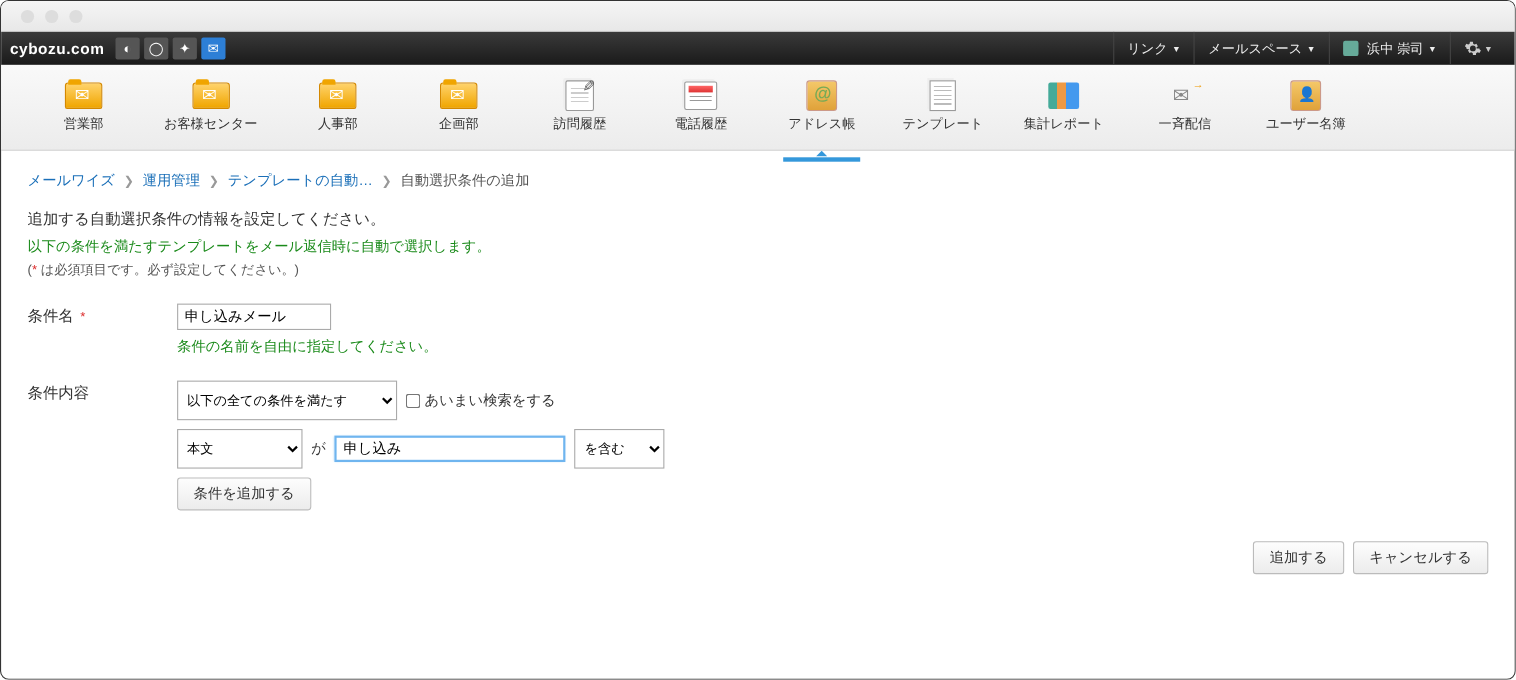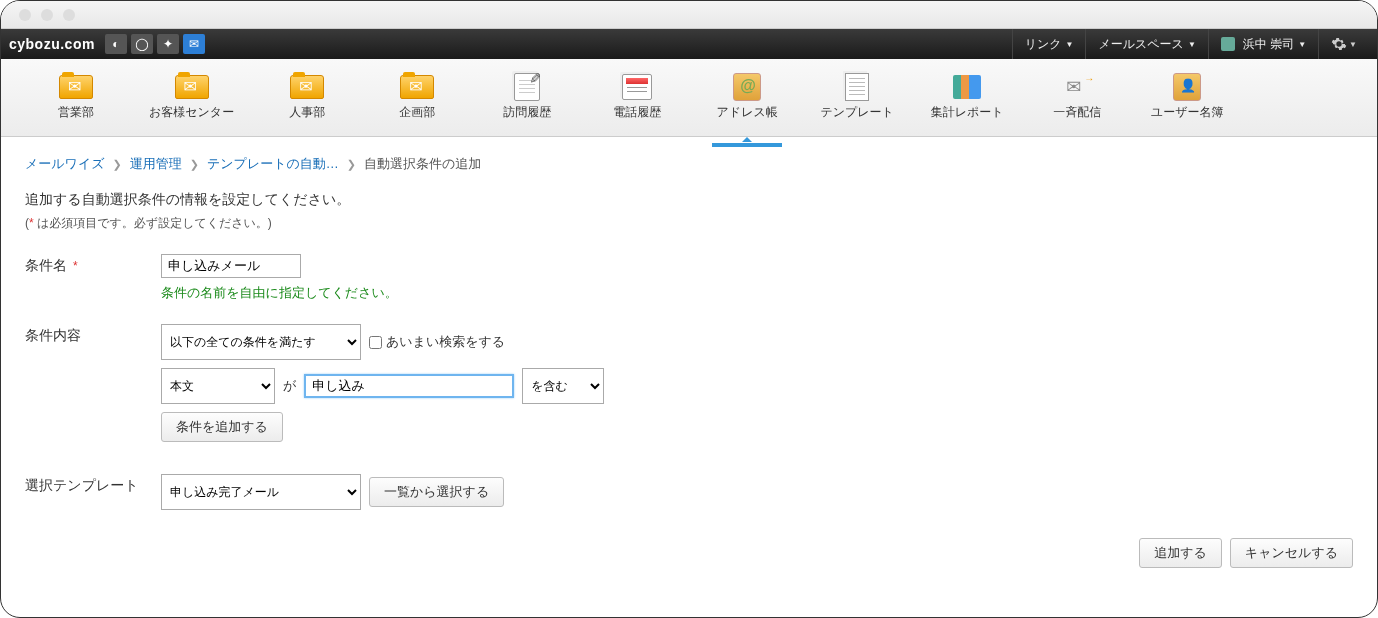--- a/index.html
+++ b/index.html
@@ -1,18 +1,18 @@
 <!DOCTYPE html>
 <html><head>
   <meta charset="utf-8">
   <style>
     * { margin: 0; padding: 0; box-sizing: border-box; }
     body { font-family: "Hiragino Kaku Gothic ProN", "メイリオ", Meiryo, sans-serif; font-size: 13px; color: #333; background: #fff; }
     
-    .window-frame { width: 1378px; height: 618px; background: #fff; border: 1px solid #333; border-radius: 20px; overflow: hidden; position: relative; }
+    .window-frame { width: 1378px; height: 618px; background: #fff; border: 1px solid #333; border-radius: 8px; overflow: hidden; position: relative; }
     
     .titlebar { height: 28px; background: linear-gradient(#f5f5f5, #e8e8e8); border-bottom: 1px solid #ccc; display: flex; align-items: center; padding-left: 18px; gap: 10px; }
     .tl-dot { width: 12px; height: 12px; border-radius: 50%; background: #ddd; }
     
     .topbar { height: 30px; background: linear-gradient(#3a3a3a, #1a1a1a); display: flex; align-items: center; color: #fff; padding: 0 8px; }
     .brand { font-weight: bold; font-size: 14px; margin-right: 10px; letter-spacing: 0.5px; }
     .top-icons { display: flex; gap: 4px; }
     .top-icon { width: 22px; height: 20px; background: #555; border-radius: 2px; display: flex; align-items: center; justify-content: center; font-size: 12px; }
     .top-icon.mail { background: #2d7fd6; }
     .top-spacer { flex: 1; }
@@ -196,20 +196,21 @@
       <span class="bc-link">メールワイズ</span>
       <span class="bc-sep">❯</span>
       <span class="bc-link">運用管理</span>
       <span class="bc-sep">❯</span>
       <span class="bc-link">テンプレートの自動…</span>
       <span class="bc-sep">❯</span>
       <span class="bc-current">自動選択条件の追加</span>
     </div>
 
     <div class="desc1">追加する自動選択条件の情報を設定してください。</div>
+    <div class="desc2">以下の条件を満たすテンプレートをメール返信時に自動で選択します。</div>
     <div class="desc3">
       <span>(</span><span class="star">*</span><span> は必須項目です。必ず設定してください。)</span>
     </div>
 
     <div class="form-row">
       <div class="form-label">
         <span>条件名</span>
         <span class="req">*</span>
       </div>
       <div class="form-body">
@@ -241,33 +242,20 @@
           <select style="width:82px;">
             <option>を含む</option>
           </select>
         </div>
         <div class="cond-line" style="margin-top:6px;">
           <button class="btn">条件を追加する</button>
         </div>
       </div>
     </div>
 
-    <div class="form-row" style="margin-top:24px;">
-      <div class="form-label">
-        <span>選択テンプレート</span>
-      </div>
-      <div class="form-body">
-        <div class="cond-line">
-          <select style="width:200px;">
-            <option>申し込み完了メール</option>
-          </select>
-          <button class="btn">一覧から選択する</button>
-        </div>
-      </div>
-    </div>
 
     <div class="action-row">
       <button class="btn">追加する</button>
       <button class="btn">キャンセルする</button>
     </div>
   </div>
 
 </div>
 
 </body></html>

